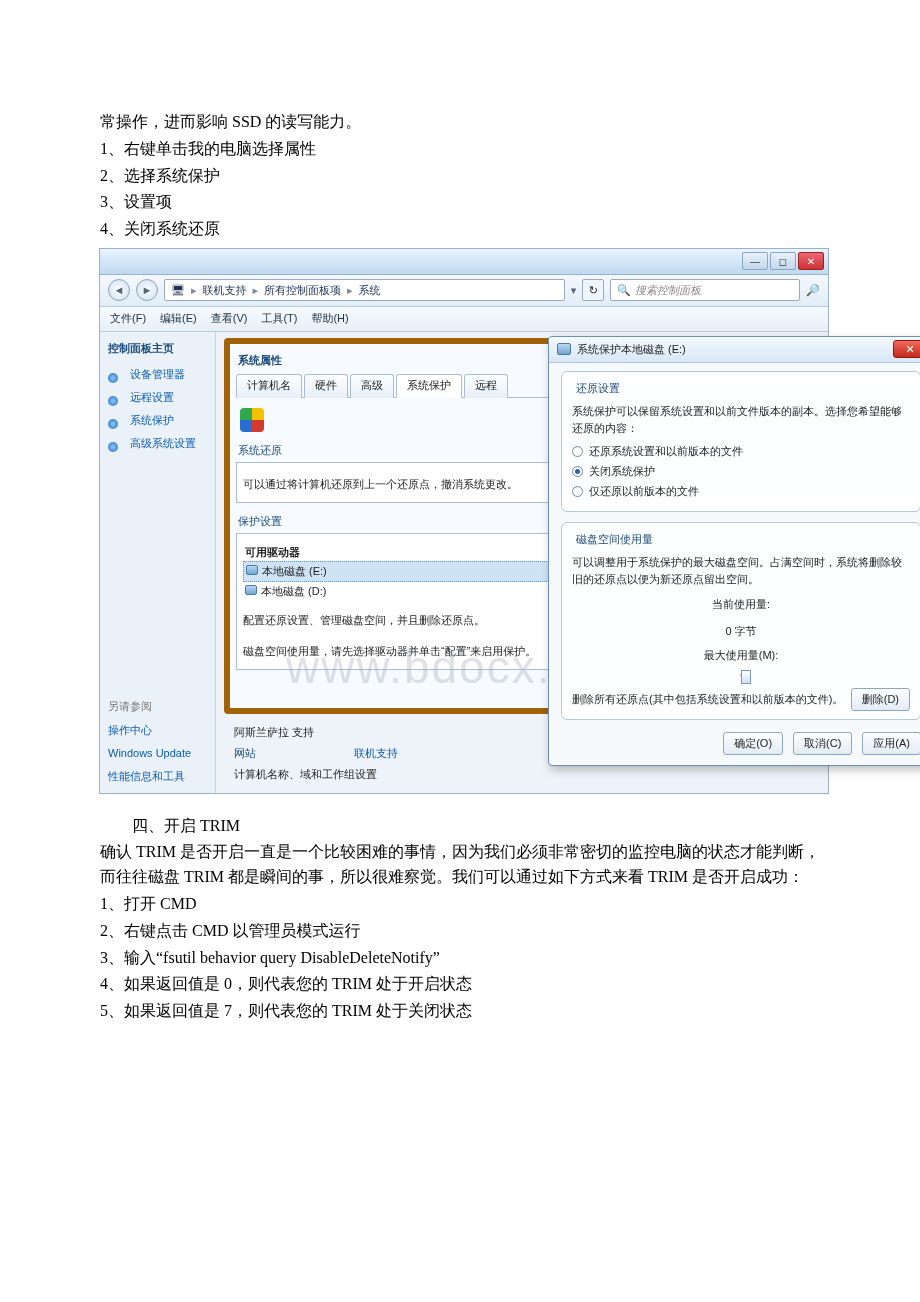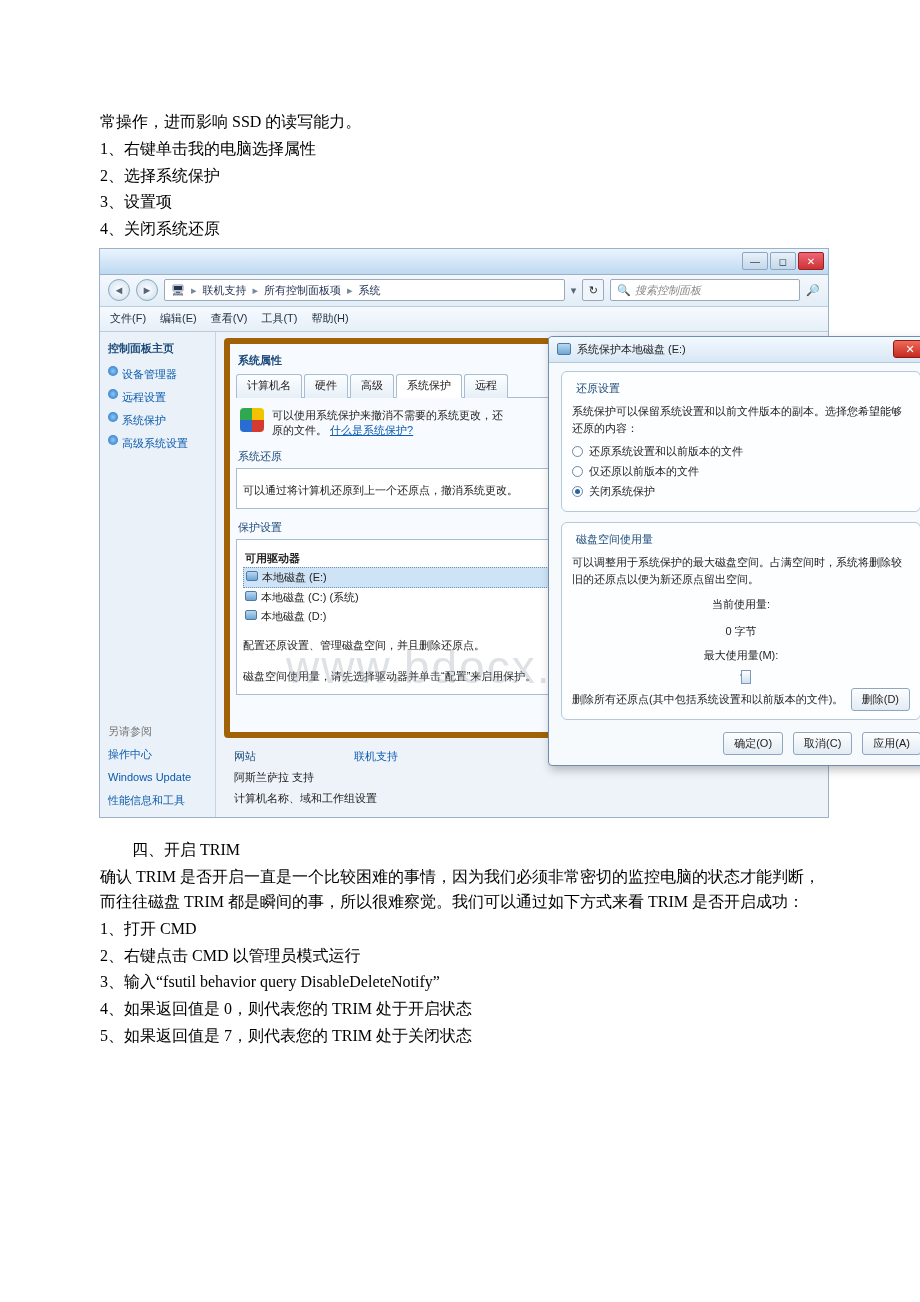--- a/index.html
+++ b/index.html
@@ -103,21 +103,21 @@
   
   .sidebar {
     width: 116px;
     background: #eaf1f8;
     border-right: 1px solid #c5d5e6;
     padding: 8px 8px;
     min-height: 398px;
     display: flex; flex-direction: column;
   }
   .sb-header { color: #1a4b7a; font-weight: bold; margin-bottom: 6px; }
-  .sb-link { color: #0b5bb0; margin: 3px 0; display: flex; align-items: flex-start; gap: 4px; }
+  .sb-link { color: #0b5bb0; margin: 3px 0; display: flex; align-items: flex-end; gap: 12px; }
   .sb-icon {
     width: 10px; height: 10px; border-radius: 50%;
     background: radial-gradient(#8ec7ff,#1d6db8);
     display: inline-block;
   }
   .sb-see { margin-top: auto; color: #777; padding-top: 14px; }
   .sb-lower a { color: #0b5bb0; display: block; margin-top: 6px; }
 
   
   .mainpane { flex: 1; position: relative; padding: 6px 8px 8px 8px; background: #eef3f9; }
@@ -338,25 +338,20 @@
         <div class="tabstrip">
           <div class="tab">计算机名</div>
           <div class="tab">硬件</div>
           <div class="tab">高级</div>
           <div class="tab active">系统保护</div>
           <div class="tab">远程</div>
         </div>
 
         <div class="infobox">
           <div class="shield"></div>
-          <div class="infotext">
-            <span>可以使用系统保护来撤消不需要的系统更改，还</span><br>
-            <span>原的文件。</span>
-            <span class="linktext">什么是系统保护?</span>
-          </div>
         </div>
 
         <div class="group-title">系统还原</div>
         <div class="group-box">
           <div class="row-between">
             <span>可以通过将计算机还原到上一个还原点，撤消系统更改。</span>
             <span class="btn">系统还</span>
           </div>
         </div>
 
@@ -365,24 +360,20 @@
           <div class="drivelist">
             <div class="hdr">
                 <span>可用驱动器</span>
                 <span>保护</span>
               </div>
             <div class="drive sel">
                 <span><span class="ico"></span><span>本地磁盘 (E:)</span></span>
                 <span>关闭</span>
               </div>
             <div class="drive">
-                <span><span class="ico"></span><span>本地磁盘 (C:) (系统)</span></span>
-                <span>关闭</span>
-              </div>
-            <div class="drive">
                 <span><span class="ico"></span><span>本地磁盘 (D:)</span></span>
                 <span>关闭</span>
               </div>
           </div>
           <div class="row-between" style="margin-top:8px;">
             <span>配置还原设置、管理磁盘空间，并且删除还原点。</span>
             <span class="btn">配置</span>
           </div>
           <div class="row-between" style="margin-top:8px;">
             <span>磁盘空间使用量，请先选择驱动器并单击“配置”来启用保护。</span>
@@ -391,25 +382,25 @@
         </div>
 
         <div class="panel-buttons">
           <span class="btn">确定</span>
           <span class="btn">取消</span>
         </div>
       </div>
 
       <div class="footer-rows">
         <div class="footer-row">
+            <span>阿斯兰萨拉 支持</span>
+          </div>
+        <div class="footer-row">
             <span class="footer-label">网站</span>
             <span class="link-blue">联机支持</span>
-          </div>
-        <div class="footer-row">
-            <span>阿斯兰萨拉 支持</span>
           </div>
         <div class="footer-row">
             <span>计算机名称、域和工作组设置</span>
           </div>
       </div>
 
       <div class="watermark">www.bdocx.com</div>
 
       <div class="dialog">
         <div class="dlg-title">
@@ -420,27 +411,27 @@
           <span class="dlg-close">✕</span>
         </div>
         <div class="dlg-body">
           <div class="fieldset">
             <div class="fs-title">还原设置</div>
             <div style="margin-bottom:6px;">系统保护可以保留系统设置和以前文件版本的副本。选择您希望能够还原的内容：</div>
             <div class="radio">
                 <span class="dot"></span>
                 <span>还原系统设置和以前版本的文件</span>
               </div>
+            <div class="radio checked">
+                <span class="dot"></span>
+                <span>关闭系统保护</span>
+              </div>
             <div class="radio">
                 <span class="dot"></span>
                 <span>仅还原以前版本的文件</span>
-              </div>
-            <div class="radio checked">
-                <span class="dot"></span>
-                <span>关闭系统保护</span>
               </div>
           </div>
 
           <div class="fieldset">
             <div class="fs-title">磁盘空间使用量</div>
             <div style="margin-bottom:8px;">可以调整用于系统保护的最大磁盘空间。占满空间时，系统将删除较旧的还原点以便为新还原点留出空间。</div>
             <div class="kv">
               <span>当前使用量:</span>
               <span>0 字节</span>
             </div>

